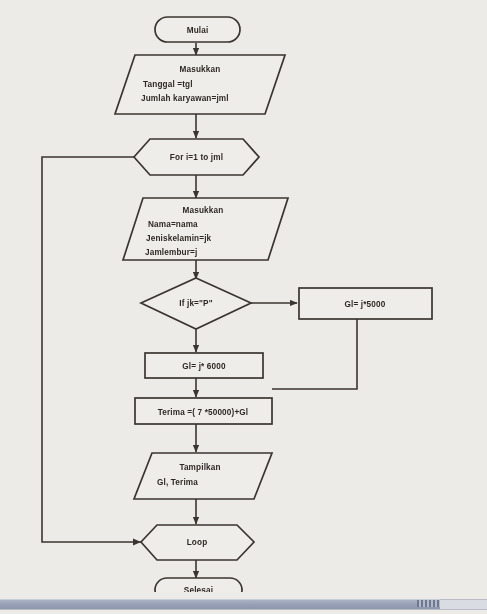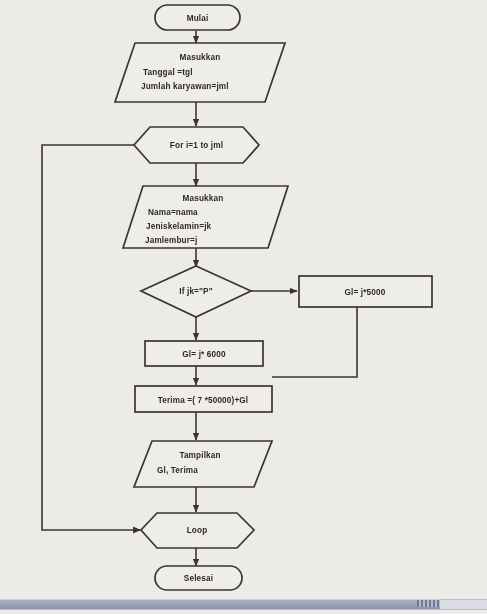--- a/index.html
+++ b/index.html
@@ -9,21 +9,21 @@
   body {
     width: 487px;
     height: 614px;
     background: #ecebe7;
     font-family: "Liberation Sans", sans-serif;
     overflow: hidden;
     position: relative;
   }
   #canvas-wrap {
     position: absolute;
-    left: 0; top: 0;
+    left: 0; top: 12px;
     width: 487px;
     height: 592px;
   }
   svg#flow {
     position: absolute;
     left: 0; top: 0;
     width: 487px;
     height: 592px;
     display: block;
   }

